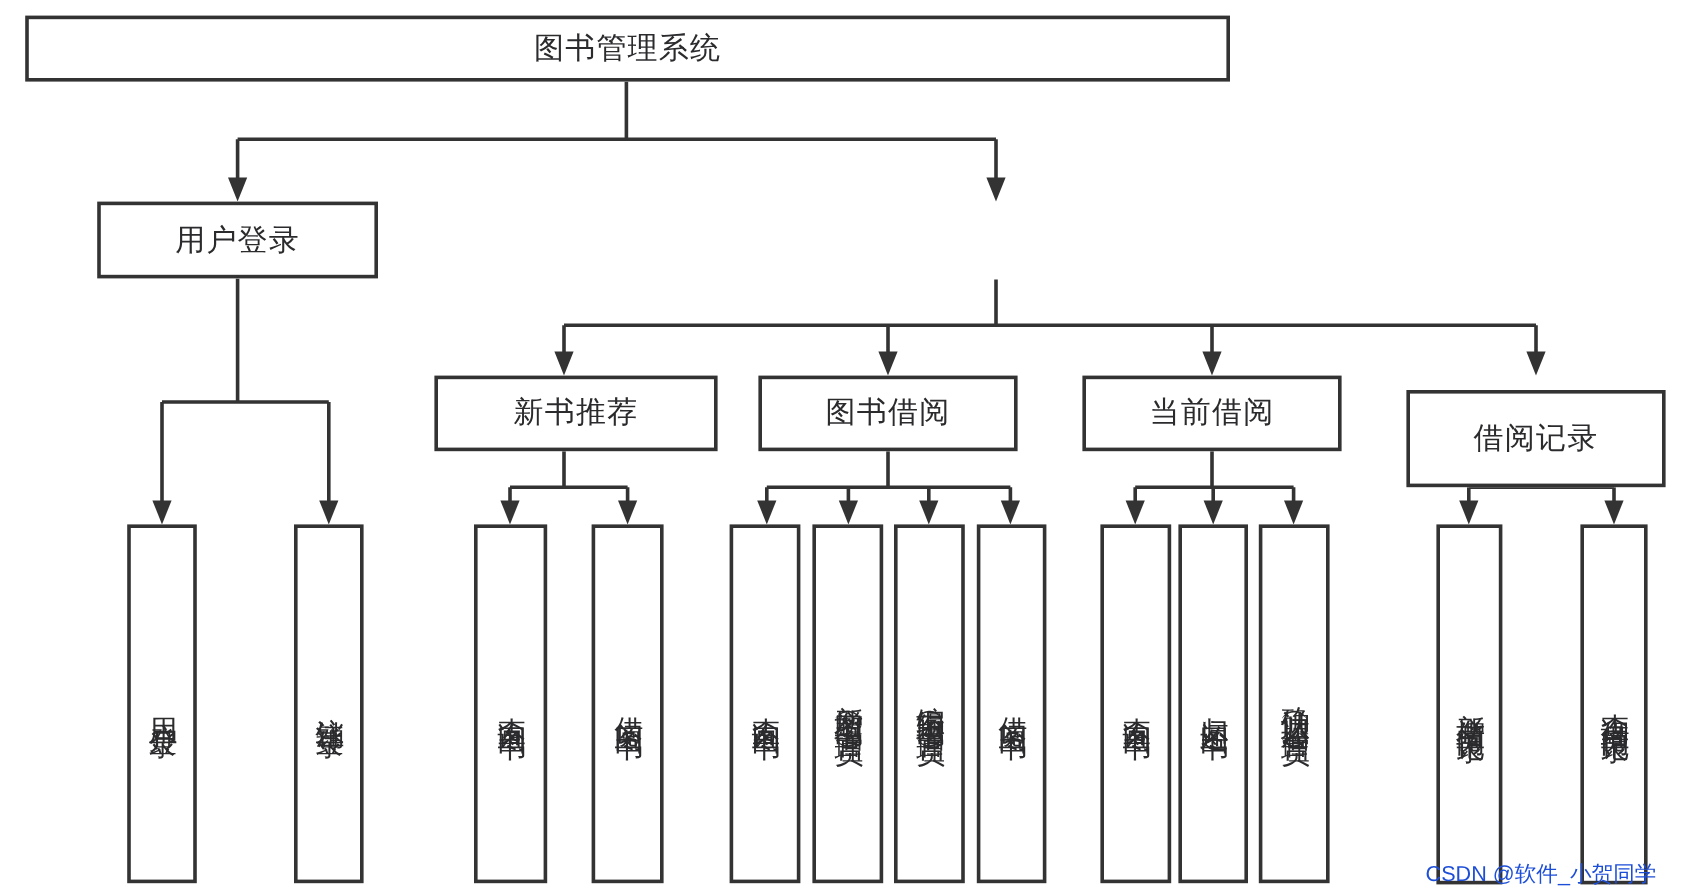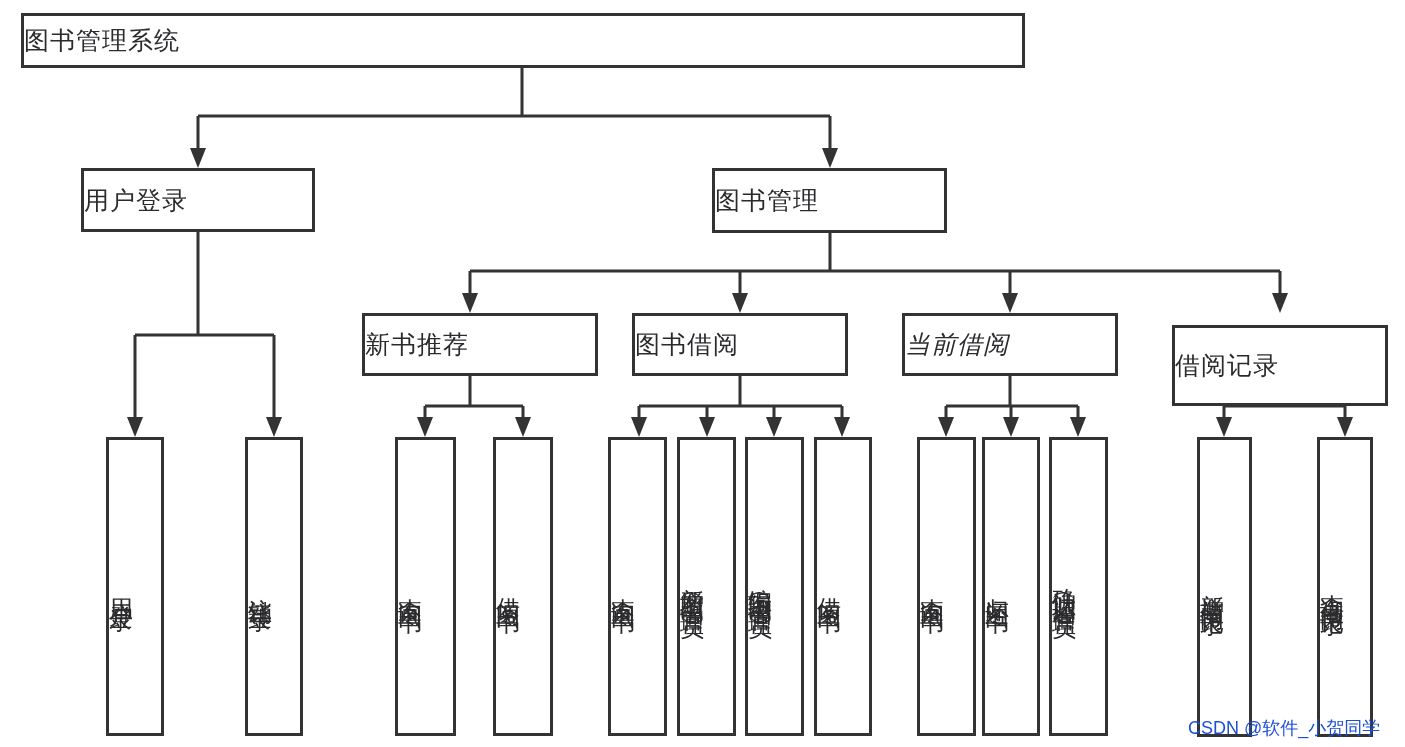--- a/index.html
+++ b/index.html
@@ -17,21 +17,21 @@
     width: 1405px; height: 747px;
     pointer-events: none;
   }
   .node {
     position: absolute;
     box-sizing: border-box;
     border: 3px solid #333333;
     background: #ffffff;
     display: flex;
     align-items: center;
-    justify-content: flex-start;
+    justify-content: center;
     color: #2b2b2e;
   }
   .hbox .label {
     font-size: 25px;
     letter-spacing: 1px;
     white-space: nowrap;
     line-height: 1;
   }
   .vbox .label {
     writing-mode: vertical-rl;
@@ -88,31 +88,28 @@
     </g>
   </svg>
 
   <div class="node hbox" style="left:21px; top:13px; width:1004px; height:55px;">
     <span class="label">图书管理系统</span>
   </div>
 
   <div class="node hbox" style="left:81px; top:168px; width:234px; height:64px;">
     <span class="label">用户登录</span>
   </div>
-  <div class="node hbox" style="left:712px; top:168px; width:235px; height:65px;">
-    <span class="label">图书管理</span>
-  </div>
 
   <div class="node hbox" style="left:362px; top:313px; width:236px; height:63px;">
     <span class="label">新书推荐</span>
   </div>
   <div class="node hbox" style="left:632px; top:313px; width:216px; height:63px;">
     <span class="label">图书借阅</span>
   </div>
-  <div class="node hbox" style="left:902px; top:313px; width:216px; height:63px;font-style:italic;">
+  <div class="node hbox" style="left:902px; top:313px; width:216px; height:63px;">
     <span class="label">当前借阅</span>
   </div>
   <div class="node hbox" style="left:1172px; top:325px; width:216px; height:81px;font-family:Liberation Serif, serif;">
     <span class="label">借阅记录</span>
   </div>
 
   <div class="node vbox" style="left:106px; top:437px; width:58px; height:299px;">
     <span class="label">用户登录</span>
   </div>
   <div class="node vbox" style="left:245px; top:437px; width:58px; height:299px;">

